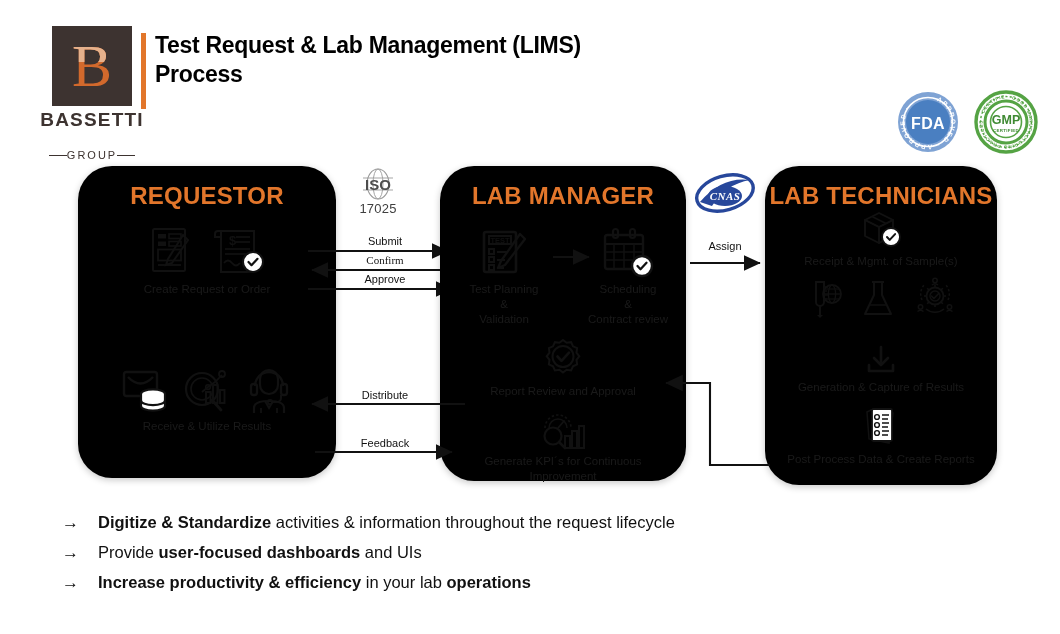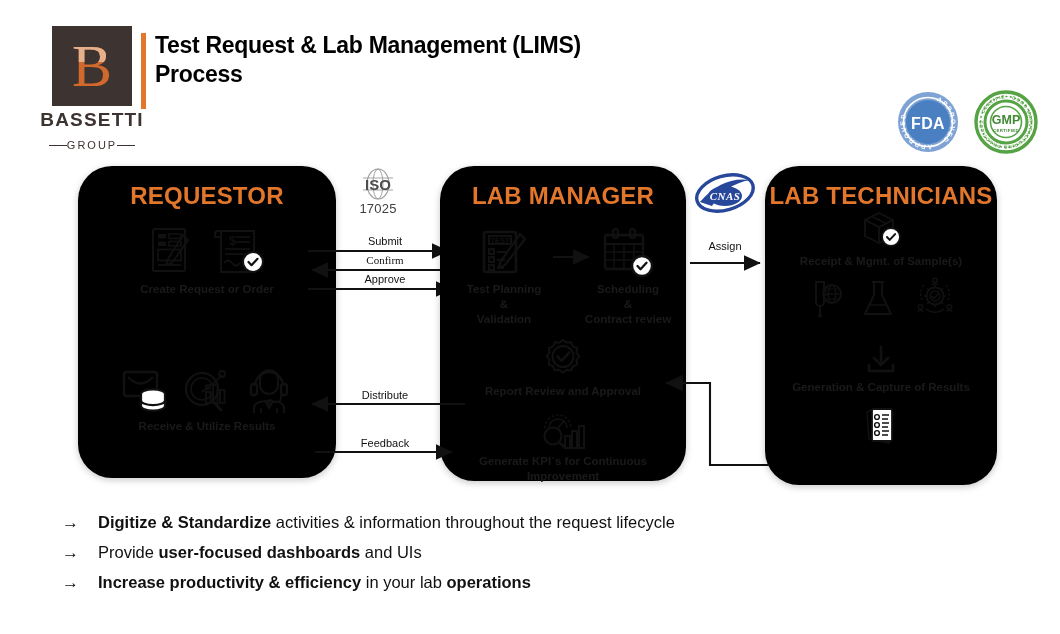--- a/index.html
+++ b/index.html
@@ -39,21 +39,21 @@
     display:flex; align-items:center; justify-content:center;
     line-height:1;
   }
   #logo-name {
     text-align:center; font-size:19px; font-weight:bold;
     letter-spacing:1.2px; color:#3d3330; margin-top:3px;
     font-family:"Liberation Sans", sans-serif;
   }
   #logo-group-row {
     display:flex; align-items:center; justify-content:center; 
-    margin-top:8px;
+    margin-top:18px;
   }
   #logo-group-row .rule { width:18px; height:1px; background:#3d3330; }
   #logo-group {
     font-size:11px; letter-spacing:2px; color:#3d3330;
   }
 
   #title-bar {
     position:absolute; left:141px; top:33px;
     width:5px; height:76px; background:#e2762b;
   }
@@ -83,21 +83,20 @@
     text-align:center;
     font-size:24px; font-weight:bold; color:#e2762b;
     letter-spacing:0.2px;
   }
 
   .node { position:absolute; text-align:center; }
   .node-icons { display:flex; justify-content:center; align-items:flex-end; gap:10px; }
   .node-label {
     font-size:11.5px; color:#1a1a1a; line-height:1.32; margin-top:4px;
     font-family:"Liberation Sans", sans-serif;
-    font-weight:bold;
   }
 
   .flow-label {
     position:absolute; font-size:11px; color:#111; text-align:center;
     white-space:nowrap;
   }
 
   .cert { position:absolute; text-align:center; }
 
   
@@ -477,20 +476,21 @@
         <g stroke="#111" stroke-width="1.5">
           <line x1="23" y1="11" x2="30" y2="11"></line>
             <line x1="23" y1="15" x2="29" y2="15"></line>
           <line x1="23" y1="19" x2="30" y2="19"></line>
             <line x1="23" y1="23" x2="29" y2="23"></line>
           <line x1="23" y1="27" x2="30" y2="27"></line>
             <line x1="23" y1="31" x2="29" y2="31"></line>
         </g>
       </svg>
     </div>
+    <div class="node-label">Post Process Data &amp; Create Reports</div>
   </div>
 
   <svg style="position:absolute; left:650px; top:376px;" width="130" height="96">
     <defs>
       <marker id="ar-e" markerWidth="9" markerHeight="9" refX="8" refY="4.5" orient="auto">
         <path d="M0,0.6 L8.4,4.5 L0,8.4 z" fill="#111"></path>
       </marker>
     </defs>
     <path d="M120 89 H60 V7 H16" fill="none" stroke="#111" stroke-width="2.1" stroke-linejoin="miter" marker-end="url(#ar-e)"></path>
   </svg>

